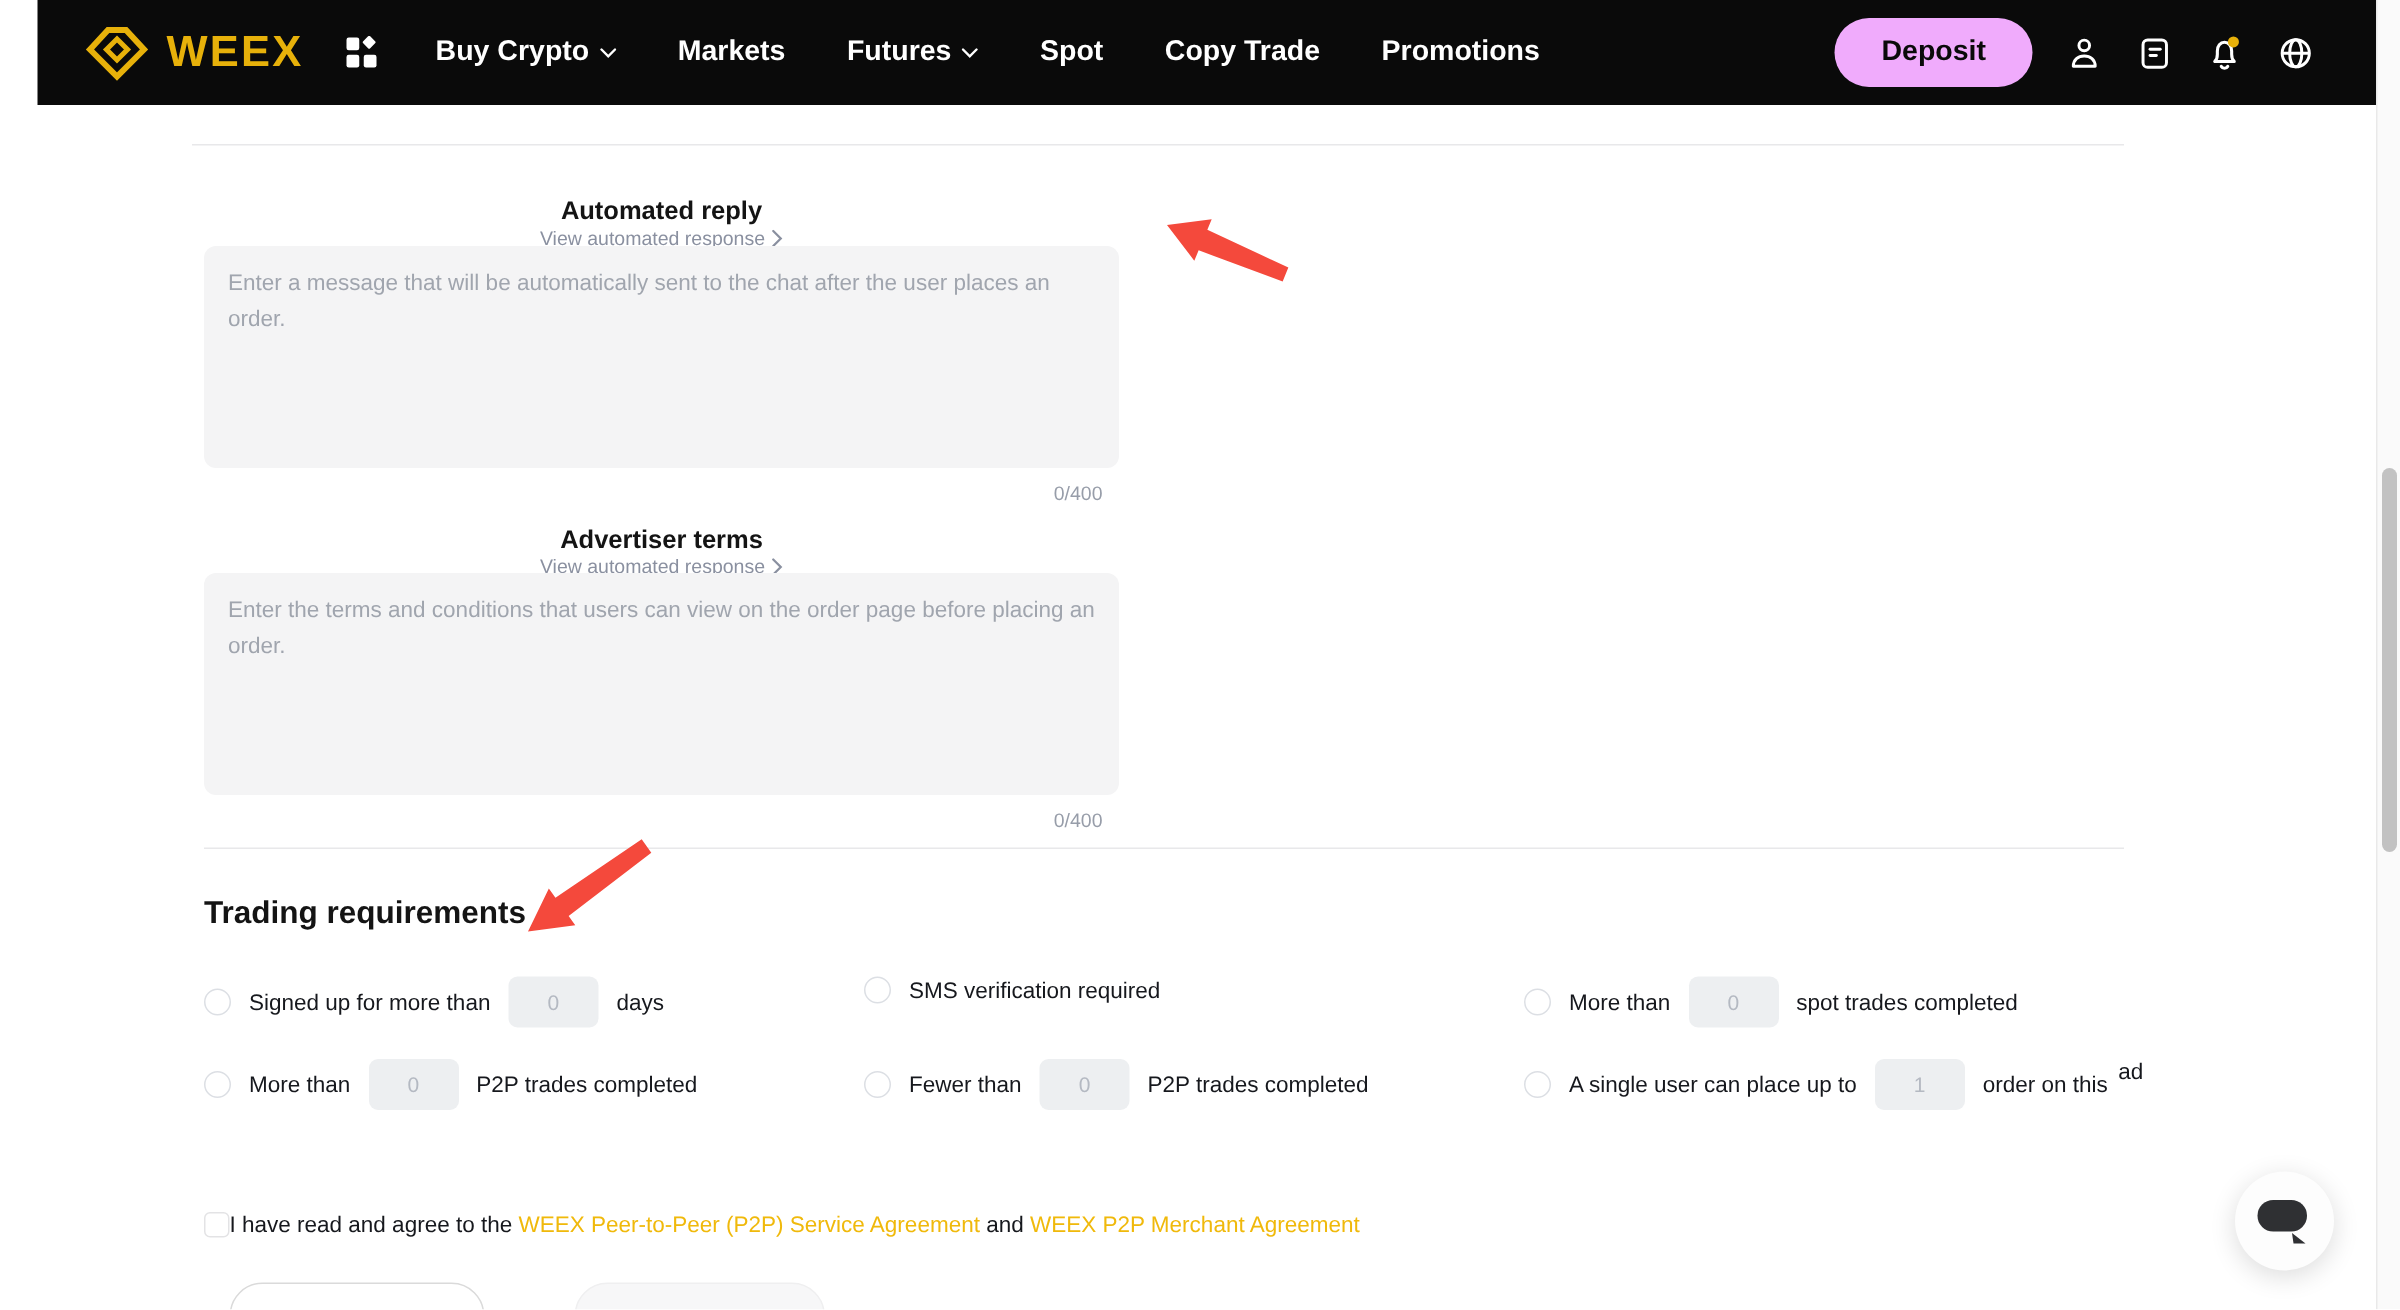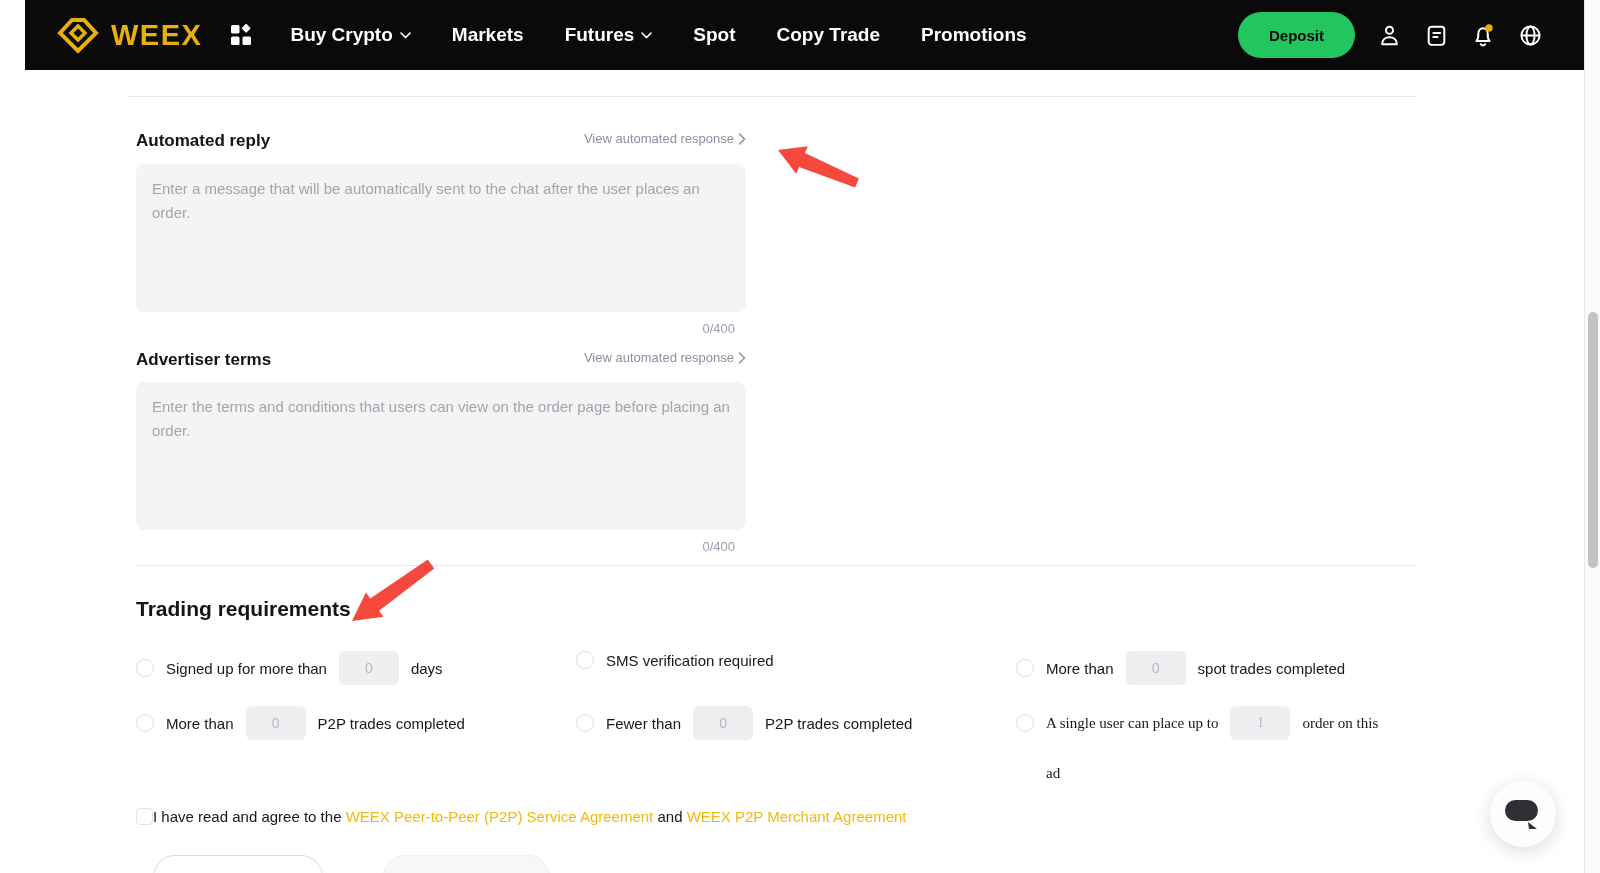--- a/index.html
+++ b/index.html
@@ -7,39 +7,39 @@
   #stage { position:relative; width:1600px; height:873px; overflow:hidden; background:#fff; }
 
   
   .nav { position:absolute; left:0; top:0; width:1584px; height:70px; background:#0a0a0a; display:flex; align-items:center; padding:0 66px 0 30px;margin-left:25px; }
   .logo-wrap { display:flex; align-items:center; gap:10px; }
   .brand-text { color:#E7B10A; font-size:29px; font-weight:800; letter-spacing:1.5px; }
   .grid-icon { margin-left:28px; display:flex; align-items:center; }
   .nav-menu { display:flex; align-items:center; gap:41px; margin-left:38px; }
   .nav-item { color:#fff; font-size:19px; font-weight:600; display:flex; align-items:center; gap:7px; cursor:pointer; white-space:nowrap; }
   .nav-right { margin-left:auto; display:flex; align-items:center; gap:21px; }
-  .deposit-btn { background:#22c55e; color:#0a0a0a; font-size:15px; font-weight:600; border:none; border-radius:23px; height:46px; padding:0 31px; cursor:pointer; font-family:inherit; }
+  .deposit-btn { background:#f0abfc; color:#0a0a0a; font-size:19px; font-weight:600; border:none; border-radius:23px; height:46px; padding:0 31px; cursor:pointer; font-family:inherit; }
   .nav-ico { width:26px; height:26px; display:flex; align-items:center; justify-content:center; cursor:pointer; position:relative; }
 
   
   .divider { position:absolute; height:1px; background:#e8e8ea; }
-  .sec-head { position:absolute; width:610px; display:flex; justify-content:space-between; align-items:flex-start; }
+  .sec-head { position:absolute; width:610px; display:flex; justify-content:space-between; align-items:center;flex-direction:column; }
   .sec-title { font-size:17px; font-weight:700; color:#141414; }
   .sec-link { font-size:13px; color:#8a90a0; display:flex; align-items:center; gap:4px; cursor:pointer; }
   .ta { position:absolute; width:610px; height:148px; background:#f4f4f5; border:none; border-radius:8px; resize:none; padding:13px 16px; font-family:inherit; font-size:15px; color:#333; line-height:1.6; outline:none; }
   .ta::placeholder { color:#a0a5ae; }
   .counter { position:absolute; width:599px; text-align:right; font-size:13px; color:#979da9; }
   .tr-title { position:absolute; font-size:21px; font-weight:700; color:#141414; }
 
   .req-item { position:absolute; display:flex; align-items:center; gap:12px; }
   .radio { width:18px; height:18px; border-radius:50%; border:1px solid #dcdfe4; background:#fff; flex:0 0 auto; cursor:pointer; }
   .req-label { font-size:15px; font-weight:500; color:#16181d; white-space:nowrap; }
   .num-input { width:60px; height:34px; background:#edeff1; border:none; border-radius:6px; text-align:center; font-family:inherit; font-size:14px; color:#333; outline:none; }
   .num-input::placeholder { color:#b4b9c2; }
-  .req-f-text { display:flex; flex-direction:column; gap:25px;font-family:Liberation Serif, serif; }
+  .req-f-text { display:flex; flex-direction:row; gap:7px; }
   .req-line { display:flex; align-items:center; gap:12px; }
 
   .agreement { position:absolute; display:flex; align-items:center; gap:0; }
   .checkbox { width:17px; height:17px; border-radius:4px; border:1.5px solid #e3e3e5; background:#fff; flex:0 0 auto; cursor:pointer; }
   .agree-text { font-size:15px; font-weight:500; color:#16181d; }
   .gold-link { color:#F0B90B; cursor:pointer; }
 
   .stub-btn { position:absolute; height:44px; border-radius:22px; }
   .stub-btn.b1 { background:#fff; border:1px solid #dadada; }
   .stub-btn.b2 { background:#f7f7f8; border:1px solid #efeff0; }

